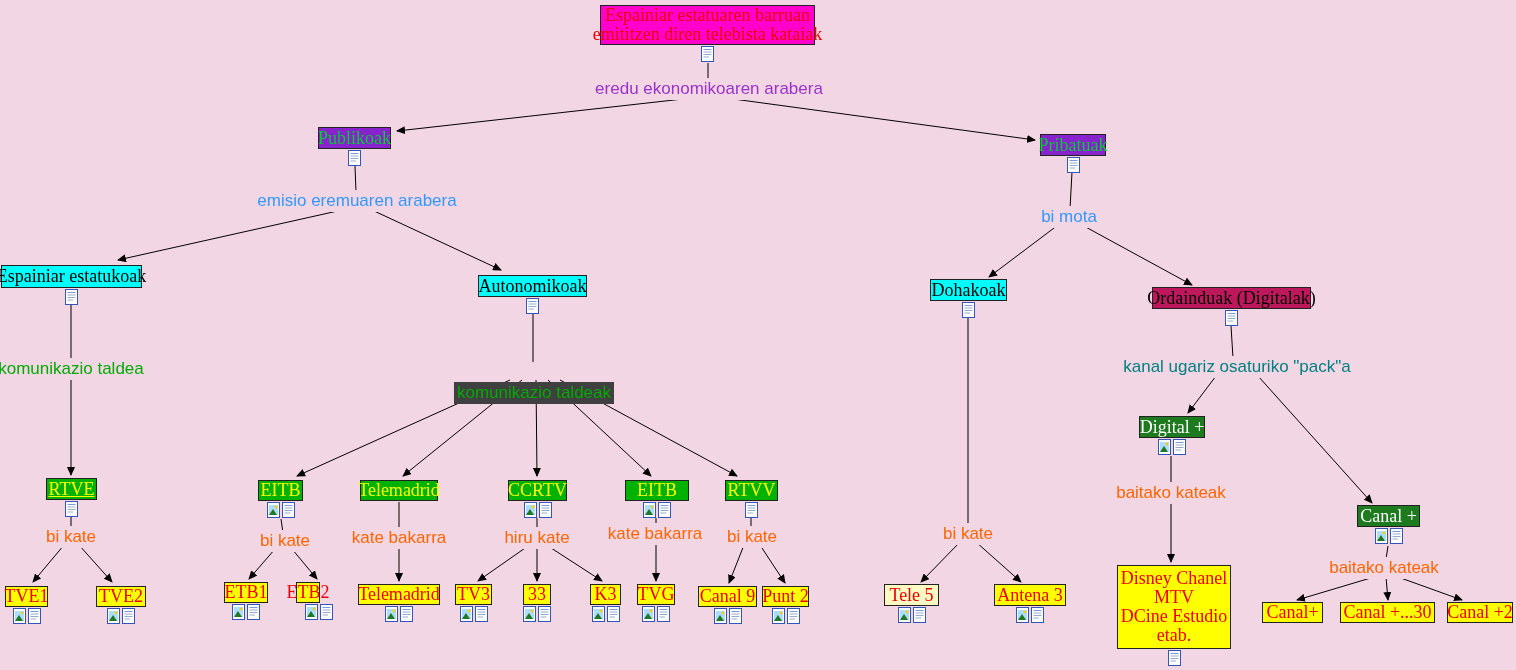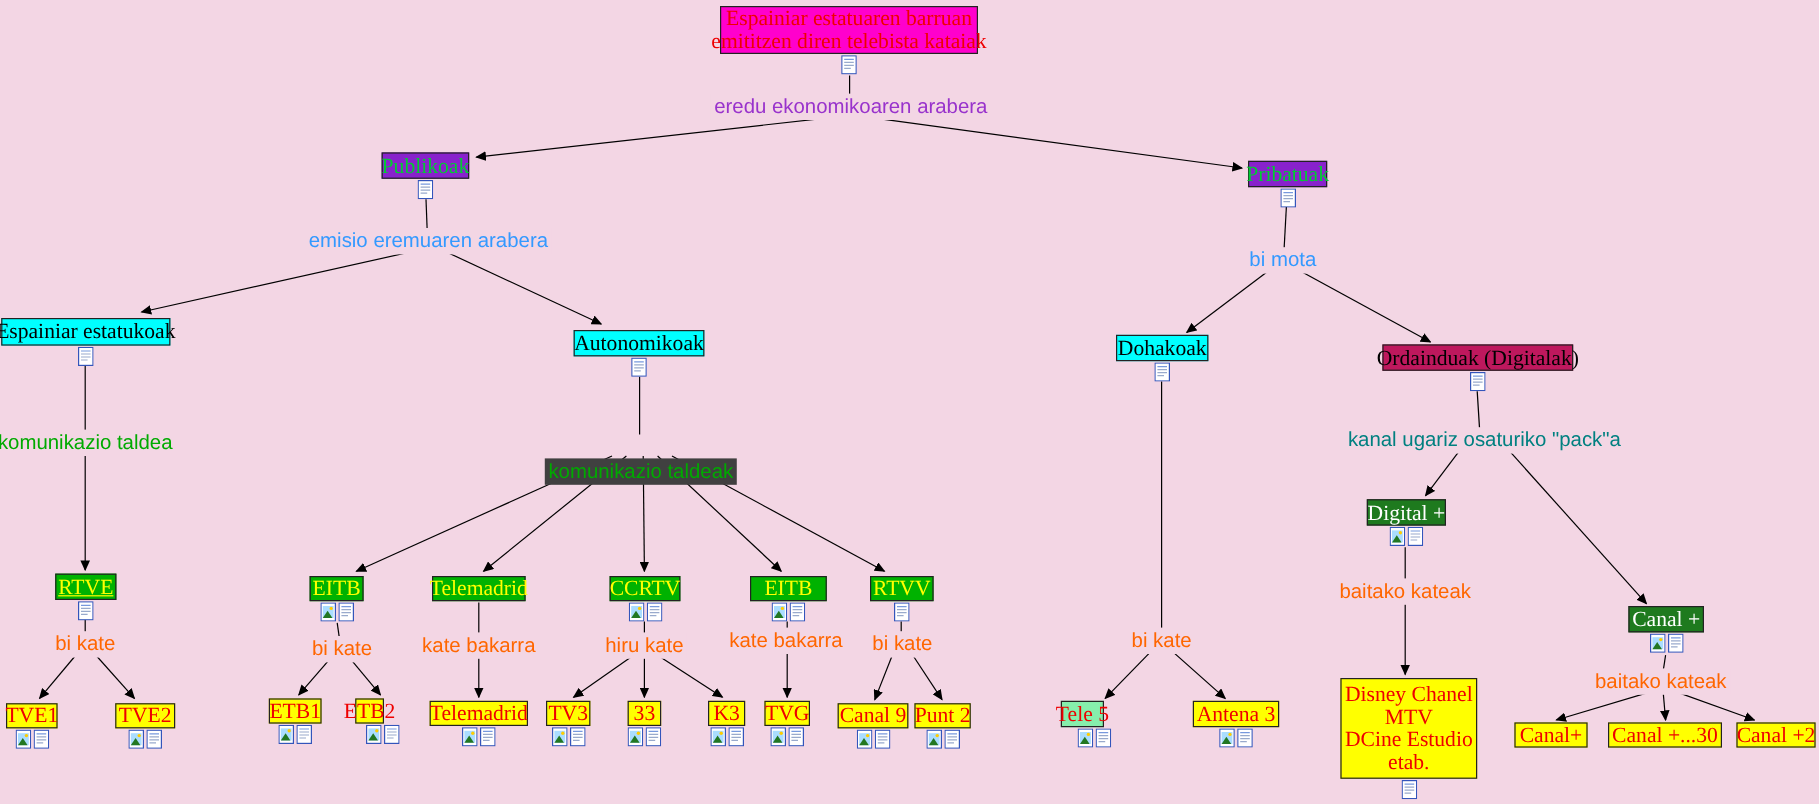--- a/index.html
+++ b/index.html
@@ -546,21 +546,21 @@
         <span class="res-icon">
           <svg width="13" height="16" viewBox="0 0 13 16" xmlns="http://www.w3.org/2000/svg">
             <rect x="0.5" y="0.5" width="12" height="15" fill="#ffffff" stroke="#3355bb"></rect>
             <line x1="2.5" y1="3.5" x2="10.5" y2="3.5" stroke="#7799dd"></line>
             <line x1="2.5" y1="6" x2="10.5" y2="6" stroke="#99aacc"></line>
             <line x1="2.5" y1="8.5" x2="10.5" y2="8.5" stroke="#99aacc"></line>
             <line x1="2.5" y1="11" x2="8" y2="11" stroke="#99aacc"></line>
           </svg>
         </span>
       </div>
-      <div class="node" style="left: 884px; top: 584px; width: 36px; height: 22px; background: #86efac; color: rgb(238, 0, 0);">
+      <div class="node" style="left: 884px; top: 584px; width: 55px; height: 22px; background: #fef9c3; color: rgb(238, 0, 0);">
         <div class="node-text">Tele 5</div>
       </div>
       <div class="icon-row" style="left: 897.5px; top: 607px;">
         <span class="res-icon">
           <svg width="13" height="16" viewBox="0 0 13 16" xmlns="http://www.w3.org/2000/svg">
             <rect x="0.5" y="0.5" width="12" height="15" fill="#ffffff" stroke="#3355bb"></rect>
             <rect x="2" y="3" width="9" height="10" fill="#aaddff"></rect>
             <polygon points="2,13 6,7 10,13" fill="#227722"></polygon>
             <circle cx="9" cy="5" r="1.4" fill="#ffcc00"></circle>
           </svg>

